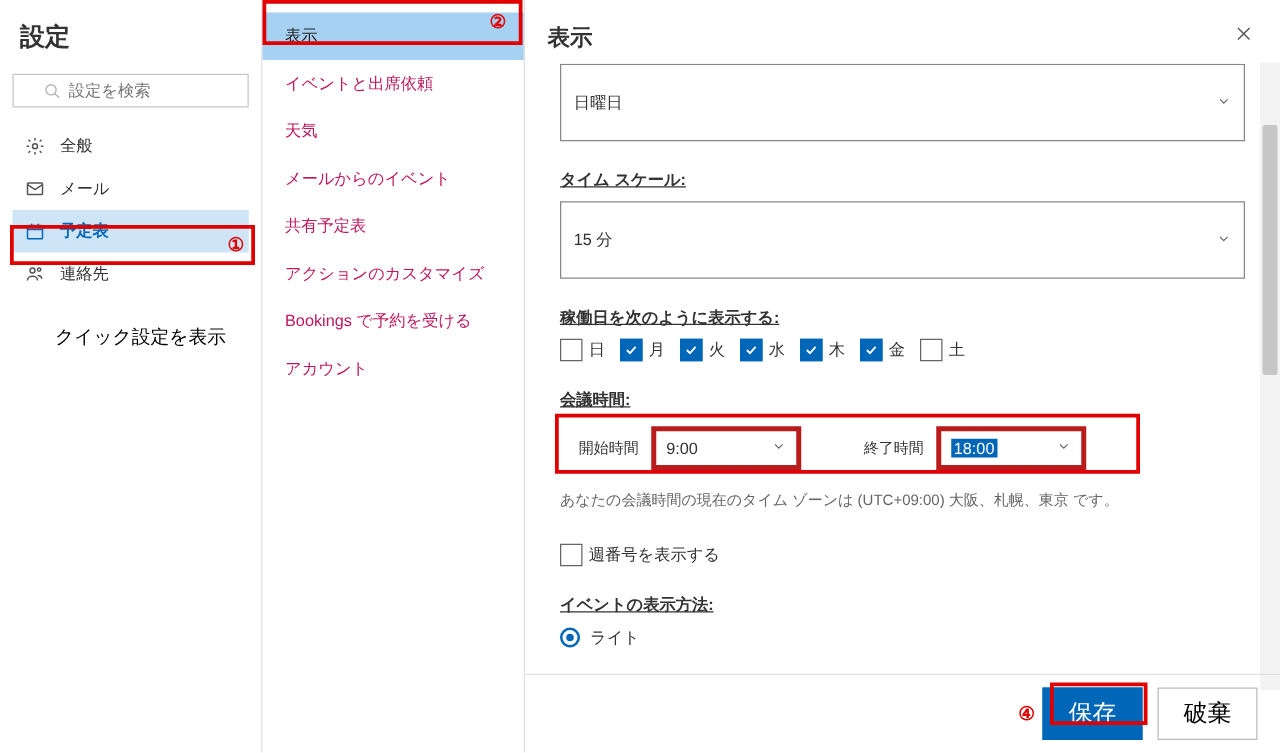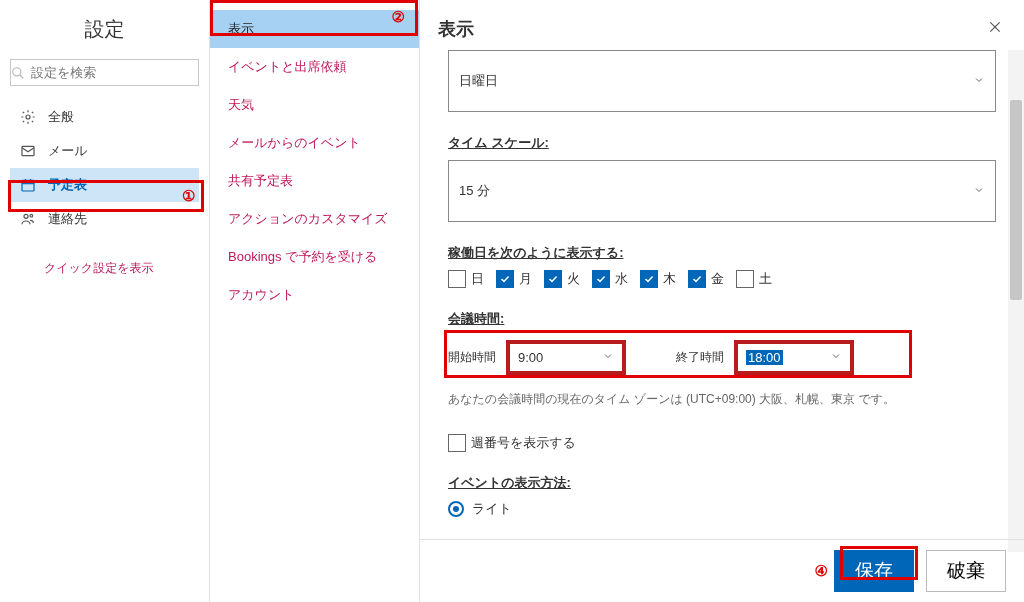--- a/index.html
+++ b/index.html
@@ -1,33 +1,33 @@
 <!DOCTYPE html>
 <html><head>
 <meta charset="utf-8">
 <style>
   * { box-sizing: border-box; margin: 0; padding: 0; font-family: "Meiryo", "Yu Gothic", sans-serif; }
   body { width: 1024px; height: 602px; background: #fff; color: #333; font-size: 13px; }
   .app { display: flex; height: 100%; position: relative; }
 
   
   .col-left { width: 210px; border-right: 1px solid #e1e1e1; padding: 12px 10px; }
-  .col-left h1 { font-size: 20px; font-weight: 400; margin: 4px 6px 16px; text-align: center; }
-  .search { display: flex; align-items: center; border: 1px solid #c7c7c7; padding: 5px 0; margin-bottom: 14px; }
+  .col-left h1 { font-size: 20px; font-weight: 700; margin: 4px 6px 16px; }
+  .search { display: flex; align-items: center; border: 1px solid #c7c7c7; padding: 5px 24px; margin-bottom: 14px; }
   .search svg { flex: 0 0 auto; margin-right: 6px; opacity: .6; }
   .search input { border: none; outline: none; width: 100%; font-size: 13px; background: transparent; }
   .cat { display: flex; align-items: center; height: 34px; padding: 0 10px; cursor: pointer; position: relative; }
   .cat svg { flex: 0 0 auto; margin-right: 12px; stroke: #555; fill: none; }
   .cat span { flex: 1; }
   .cat.sel { background: #cde5f7; color: #0067b8; font-weight: 600; }
   .cat.sel svg { stroke: #0067b8; }
   .hl-red { position: absolute; border: 3px solid #e00000; pointer-events: none; }
   #hl1 { left: 8px; top: 180px; width: 196px; height: 32px; }
   .badge { position: absolute; color: #e00000; font-weight: bold; font-size: 15px; font-family: serif; }
-  .quick { color: #be185d; font-size: 12px; margin: 24px 0 0 34px; cursor: pointer; }
+  .quick { color: #000000; font-size: 15px; margin: 24px 0 0 34px; cursor: pointer; }
 
   
   .col-mid { width: 210px; border-right: 1px solid #e1e1e1; padding: 10px 0; position: relative; }
   .mid-item { padding: 10px 18px; cursor: pointer; font-size: 13px; color: #be185d; }
   .mid-item.sel { background: #a6d1f2; color: #222; }
   #hl2 { left: 0; top: 0; width: 208px; height: 36px; }
 
   
   .col-right { flex: 1; display: flex; flex-direction: column; position: relative; }
   .rp-head { display: flex; align-items: center; padding: 16px 18px 8px; }
@@ -40,21 +40,21 @@
   .sect-lbl { font-size: 13px; font-weight: 600; margin: 22px 0 8px; text-decoration: underline; }
 
   .days { display: flex; gap: 12px; margin-top: 8px; }
   .day { display: flex; align-items: center; gap: 5px; cursor: pointer; }
   .cb { width: 18px; height: 18px; border: 1px solid #666; display: inline-flex; align-items: center; justify-content: center; }
   .cb.checked { background: #0067b8; border-color: #0067b8; }
   .cb.checked svg { stroke: #fff; }
 
   .timebox { position: relative; }
   #hl3 { left: -4px; top: -6px; width: 468px; height: 48px; }
-  .timerow { display: flex; align-items: center; gap: 10px; padding: 4px 0; }
+  .timerow { display: flex; align-items: center; gap: 10px; padding: 4px 15px; }
   .timerow .lbl { font-size: 12px; }
   .tsel { border: 4px solid #b91c1c; padding: 6px 8px; width: 120px; display: flex; align-items: center; justify-content: space-between; cursor: pointer; }
   .tsel .val { font-size: 13px; }
   .tsel .val.selhl { background: #0067b8; color: #fff; padding: 0 2px; }
   .tznote { color: #666; font-size: 12px; margin-top: 12px; }
 
   .radio-row { display: flex; align-items: center; gap: 8px; margin-top: 6px; }
   .radio { width: 16px; height: 16px; border: 2px solid #0067b8; border-radius: 50%; display: inline-flex; align-items: center; justify-content: center; }
   .radio .dot { width: 6px; height: 6px; background: #0067b8; border-radius: 50%; }
 

